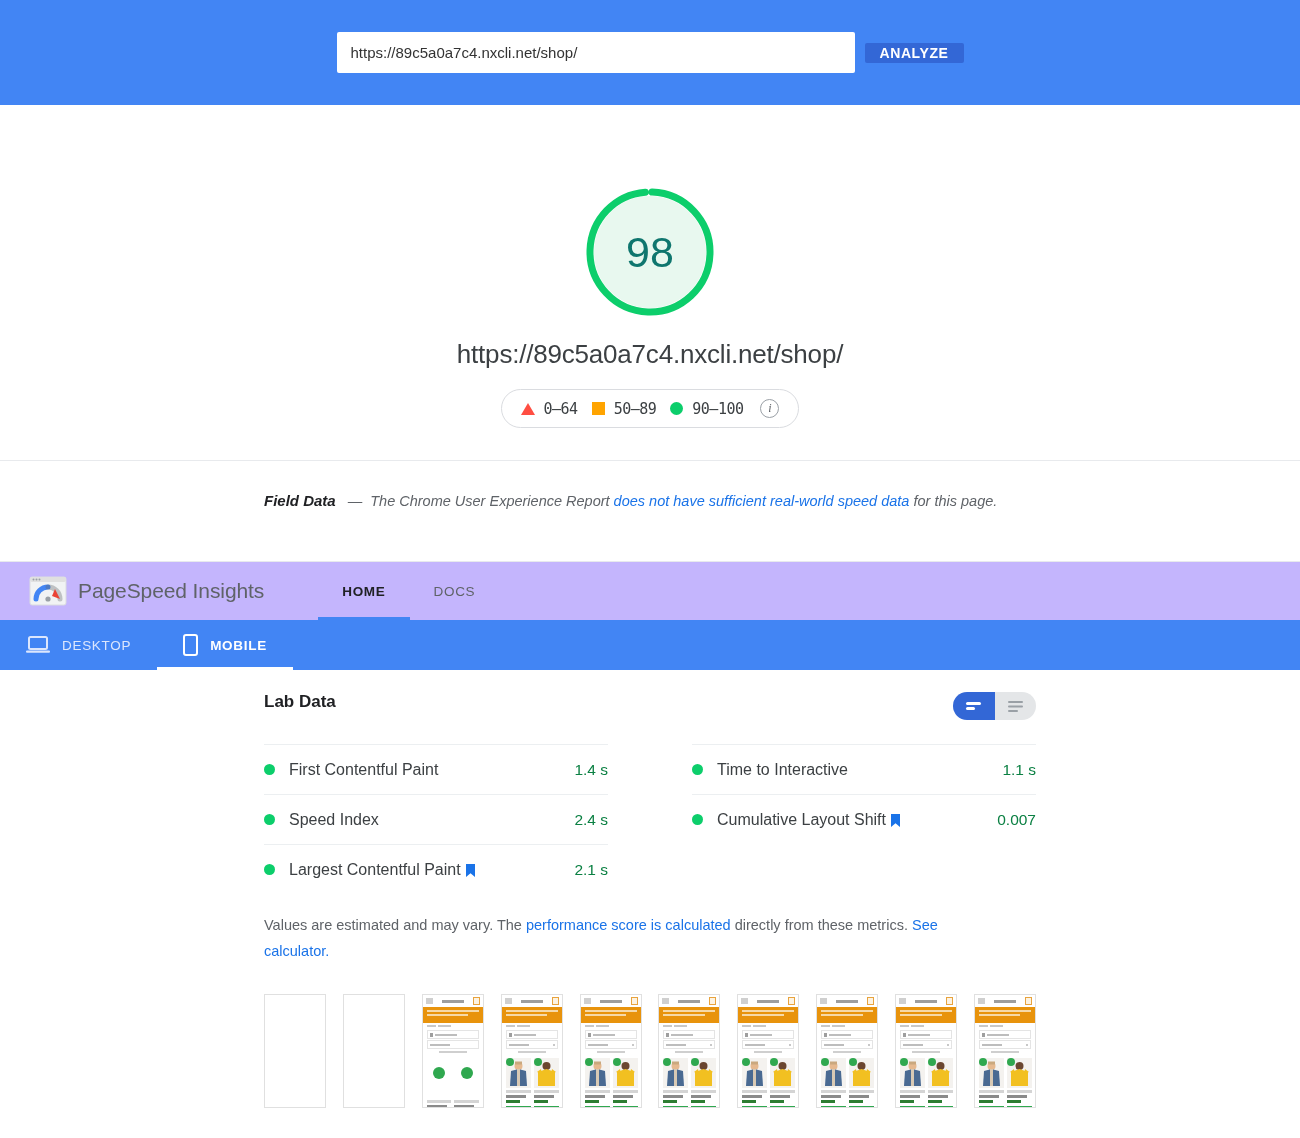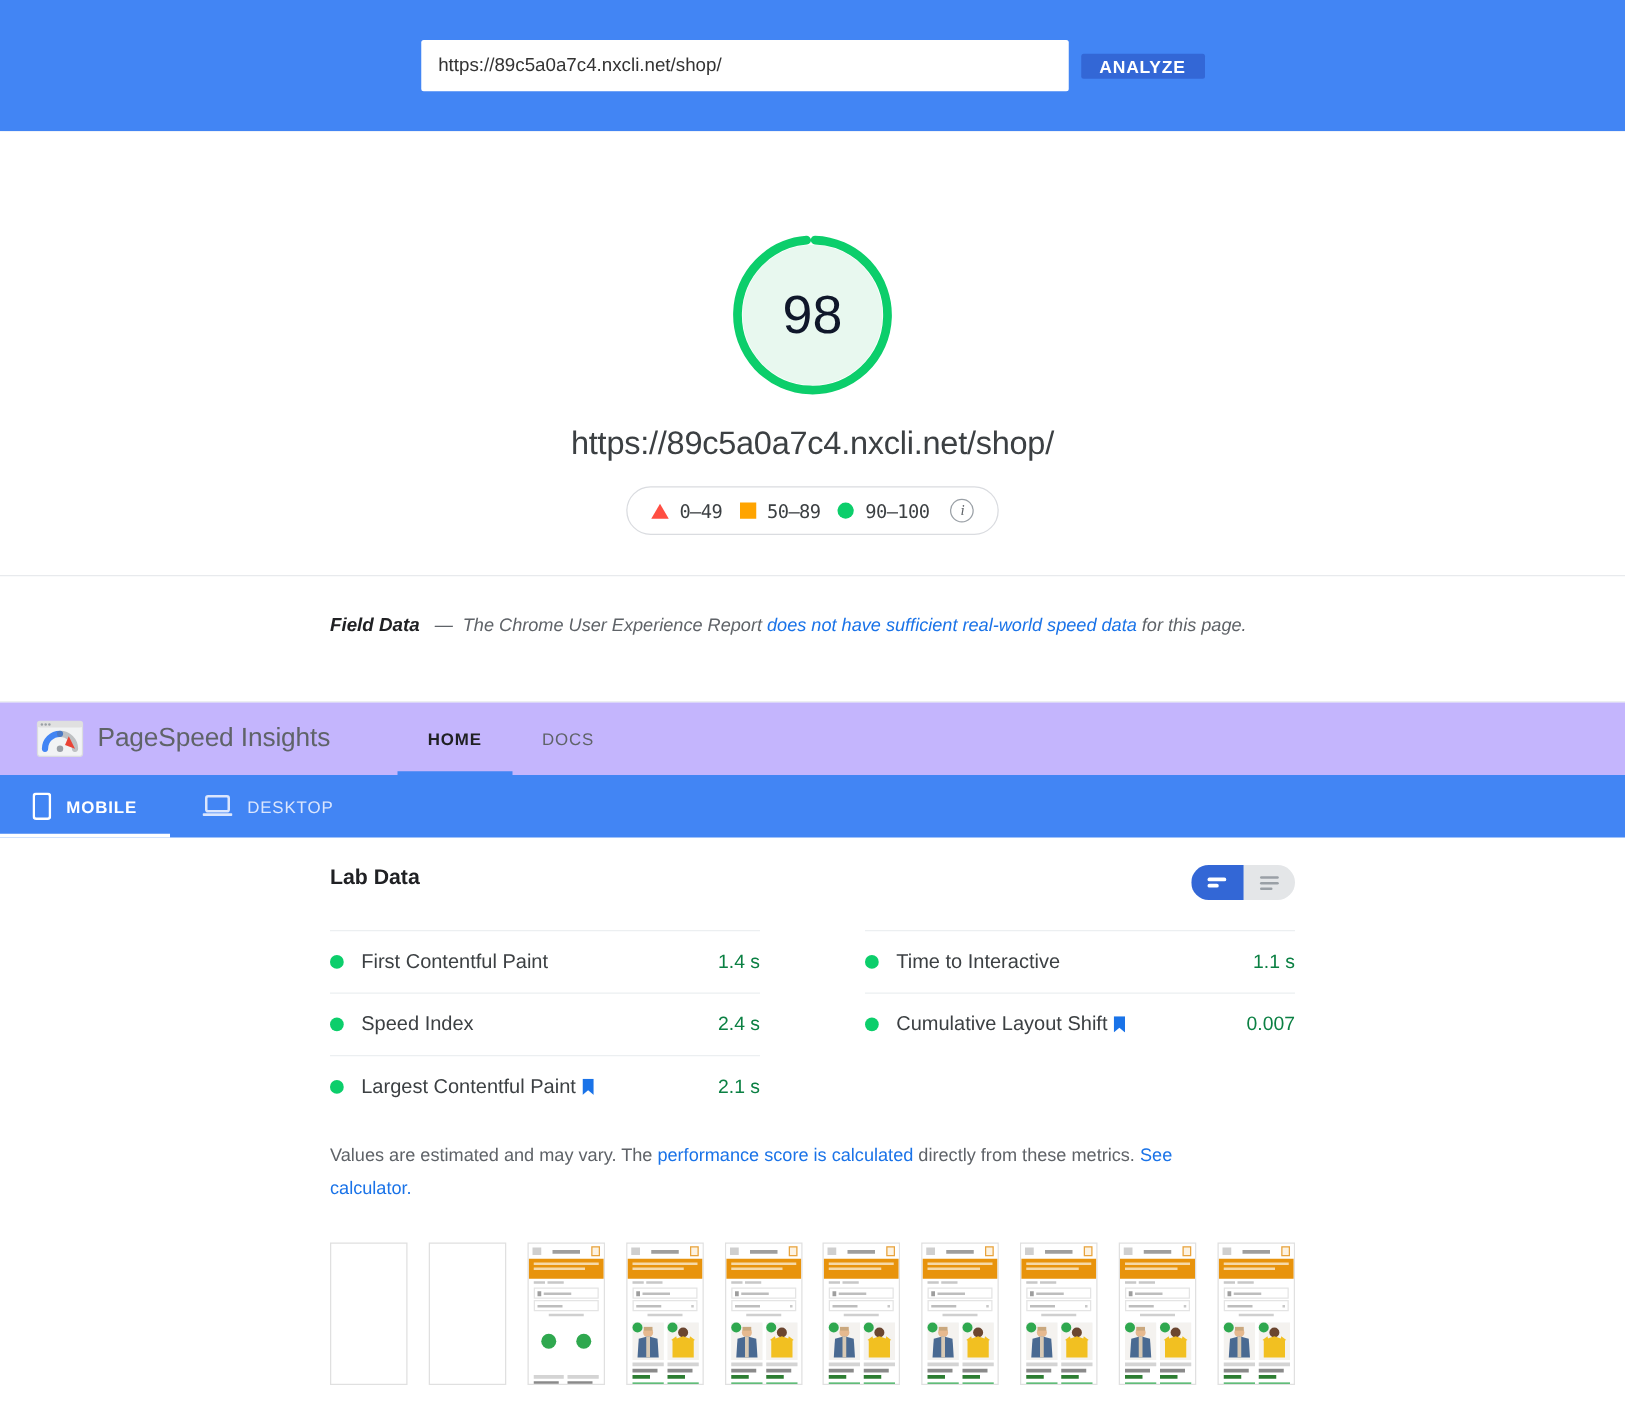--- a/index.html
+++ b/index.html
@@ -47,21 +47,21 @@
   }
   .gauge-wrap { margin-top:81px; position:relative; width:132px; height:132px; }
   .gauge-fill {
     position:absolute; left:10px; top:10px; width:112px; height:112px;
     border-radius:50%; background:#e8f8ef;
   }
   .gauge-ring { position:absolute; left:0; top:0; }
   .gauge-num {
     position:absolute; left:0; top:0; width:132px; height:132px;
     display:flex; align-items:center; justify-content:center;
-    font-size:43px; color:#0f172a; font-weight:400;
+    font-size:43px; color:#0f766e; font-weight:400;
     font-family:"Liberation Sans", sans-serif;
   }
   .score-url {
     margin-top:21px;
     font-size:26px; color:#3c4043; font-weight:400;
     letter-spacing:-.2px;
   }
   .legend {
     margin-top:19px;
     height:39px;
@@ -230,21 +230,21 @@
       <circle cx="66" cy="66" r="60" fill="none" stroke="#0cce6b" stroke-width="7" stroke-linecap="round" stroke-dasharray="369.5 376.99" transform="rotate(-88 66 66)"></circle>
     </svg>
     <div class="gauge-num">98</div>
   </div>
 
   <div class="score-url">https://89c5a0a7c4.nxcli.net/shop/</div>
 
   <div class="legend">
     <div class="legend-item">
       <span class="sw-tri"></span>
-      <span class="legend-range">0–49</span>
+      <span class="legend-range">0–64</span>
     </div>
     <div class="legend-item">
       <span class="sw-sq"></span>
       <span class="legend-range">50–89</span>
     </div>
     <div class="legend-item">
       <span class="sw-cir"></span>
       <span class="legend-range">90–100</span>
     </div>
     <span class="info-ic">i</span>
@@ -275,32 +275,32 @@
     <circle cx="20" cy="24" r="2.6" fill="#9aa0a6"></circle>
   </svg>
   <div class="brand">PageSpeed Insights</div>
   <div class="hdr-tabs">
     <div class="hdr-tab active">HOME</div>
     <div class="hdr-tab inactive">DOCS</div>
   </div>
 </div>
 
 <div class="dev-tabs">
-  <div class="dev-tab active">
-    <svg width="15" height="22" viewBox="0 0 15 22">
-      <rect x="1" y="1" width="13" height="20" rx="2" fill="none" stroke="#ffffff" stroke-width="2"></rect>
-    </svg>
-    <span>MOBILE</span>
-  </div>
   <div class="dev-tab inactive">
     <svg width="24" height="20" viewBox="0 0 24 20">
       <rect x="3" y="2" width="18" height="12" rx="1.5" fill="none" stroke="#dbe6fd" stroke-width="2"></rect>
       <rect x="0" y="15.5" width="24" height="2.2" rx="1" fill="#dbe6fd"></rect>
     </svg>
     <span>DESKTOP</span>
+  </div>
+  <div class="dev-tab active">
+    <svg width="15" height="22" viewBox="0 0 15 22">
+      <rect x="1" y="1" width="13" height="20" rx="2" fill="none" stroke="#ffffff" stroke-width="2"></rect>
+    </svg>
+    <span>MOBILE</span>
   </div>
 </div>
 
 <div class="lab-head">
   <div class="lab-title">Lab Data</div>
   <div class="view-toggle">
     <div class="vt-btn on">
       <svg width="17" height="12" viewBox="0 0 17 12">
         <rect x="1" y="2" width="15" height="3" rx="1.5" fill="#ffffff"></rect>
         <rect x="1" y="7" width="9" height="3" rx="1.5" fill="#ffffff"></rect>

